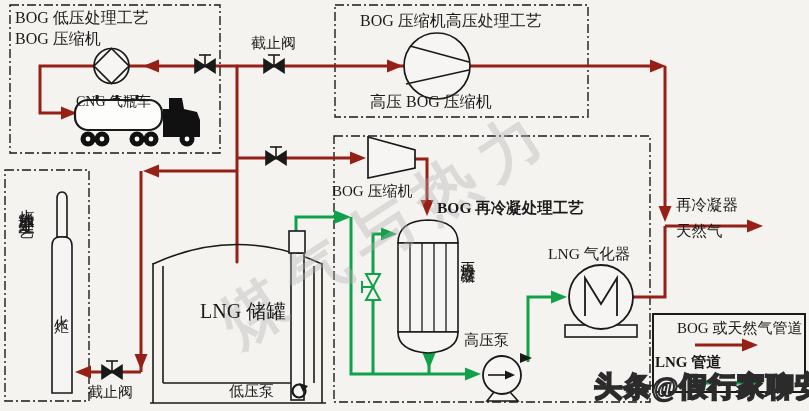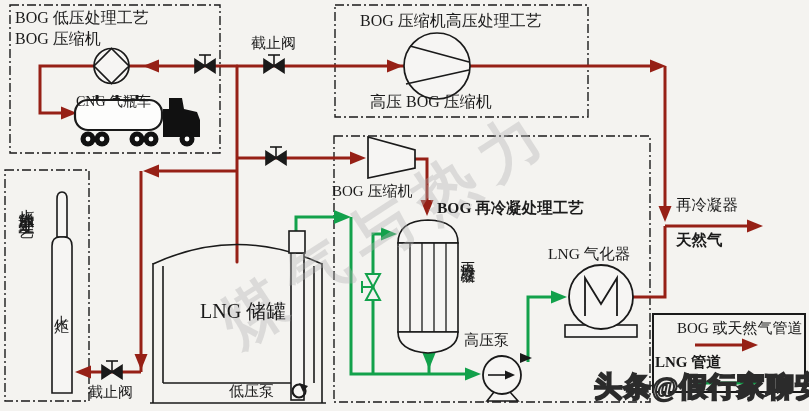--- a/index.html
+++ b/index.html
@@ -232,19 +232,19 @@
   <div class="lbl" style="left:88px;top:384px;width:58px;font-size:15px;">截止阀</div>
 
   <div class="lbl" style="left:200px;top:300px;width:105px;font-size:20px;">LNG 储罐</div>
   <div class="lbl" style="left:229px;top:383px;width:60px;font-size:15px;">低压泵</div>
 
   <div class="lbl vert" style="left:460px;top:250px;height:90px;font-size:15.5px;letter-spacing:2px;">再冷凝器</div>
   <div class="lbl" style="left:464px;top:332px;width:62px;font-size:15px;">高压泵</div>
   <div class="lbl" style="left:548px;top:245px;width:100px;font-size:15.5px;">LNG 气化器</div>
 
   <div class="lbl" style="left:676px;top:196px;width:80px;font-size:15.5px;">再冷凝器</div>
-  <div class="lbl" style="left:676px;top:231px;width:80px;font-size:15.5px;font-weight:bold;">天然气</div>
+  <div class="lbl" style="left:676px;top:222px;width:80px;font-size:15.5px;">天然气</div>
 
   <div class="lbl" style="left:655px;top:320px;width:148px;font-size:15px;padding-left:22px;">BOG 或天然气管道</div>
   <div class="lbl" style="left:655px;top:354px;width:148px;font-size:15px;font-weight:bold;">LNG 管道</div>
 
   <div class="wm-byline">头条@假行家聊安全</div>
 </div>
 
 </body></html>

